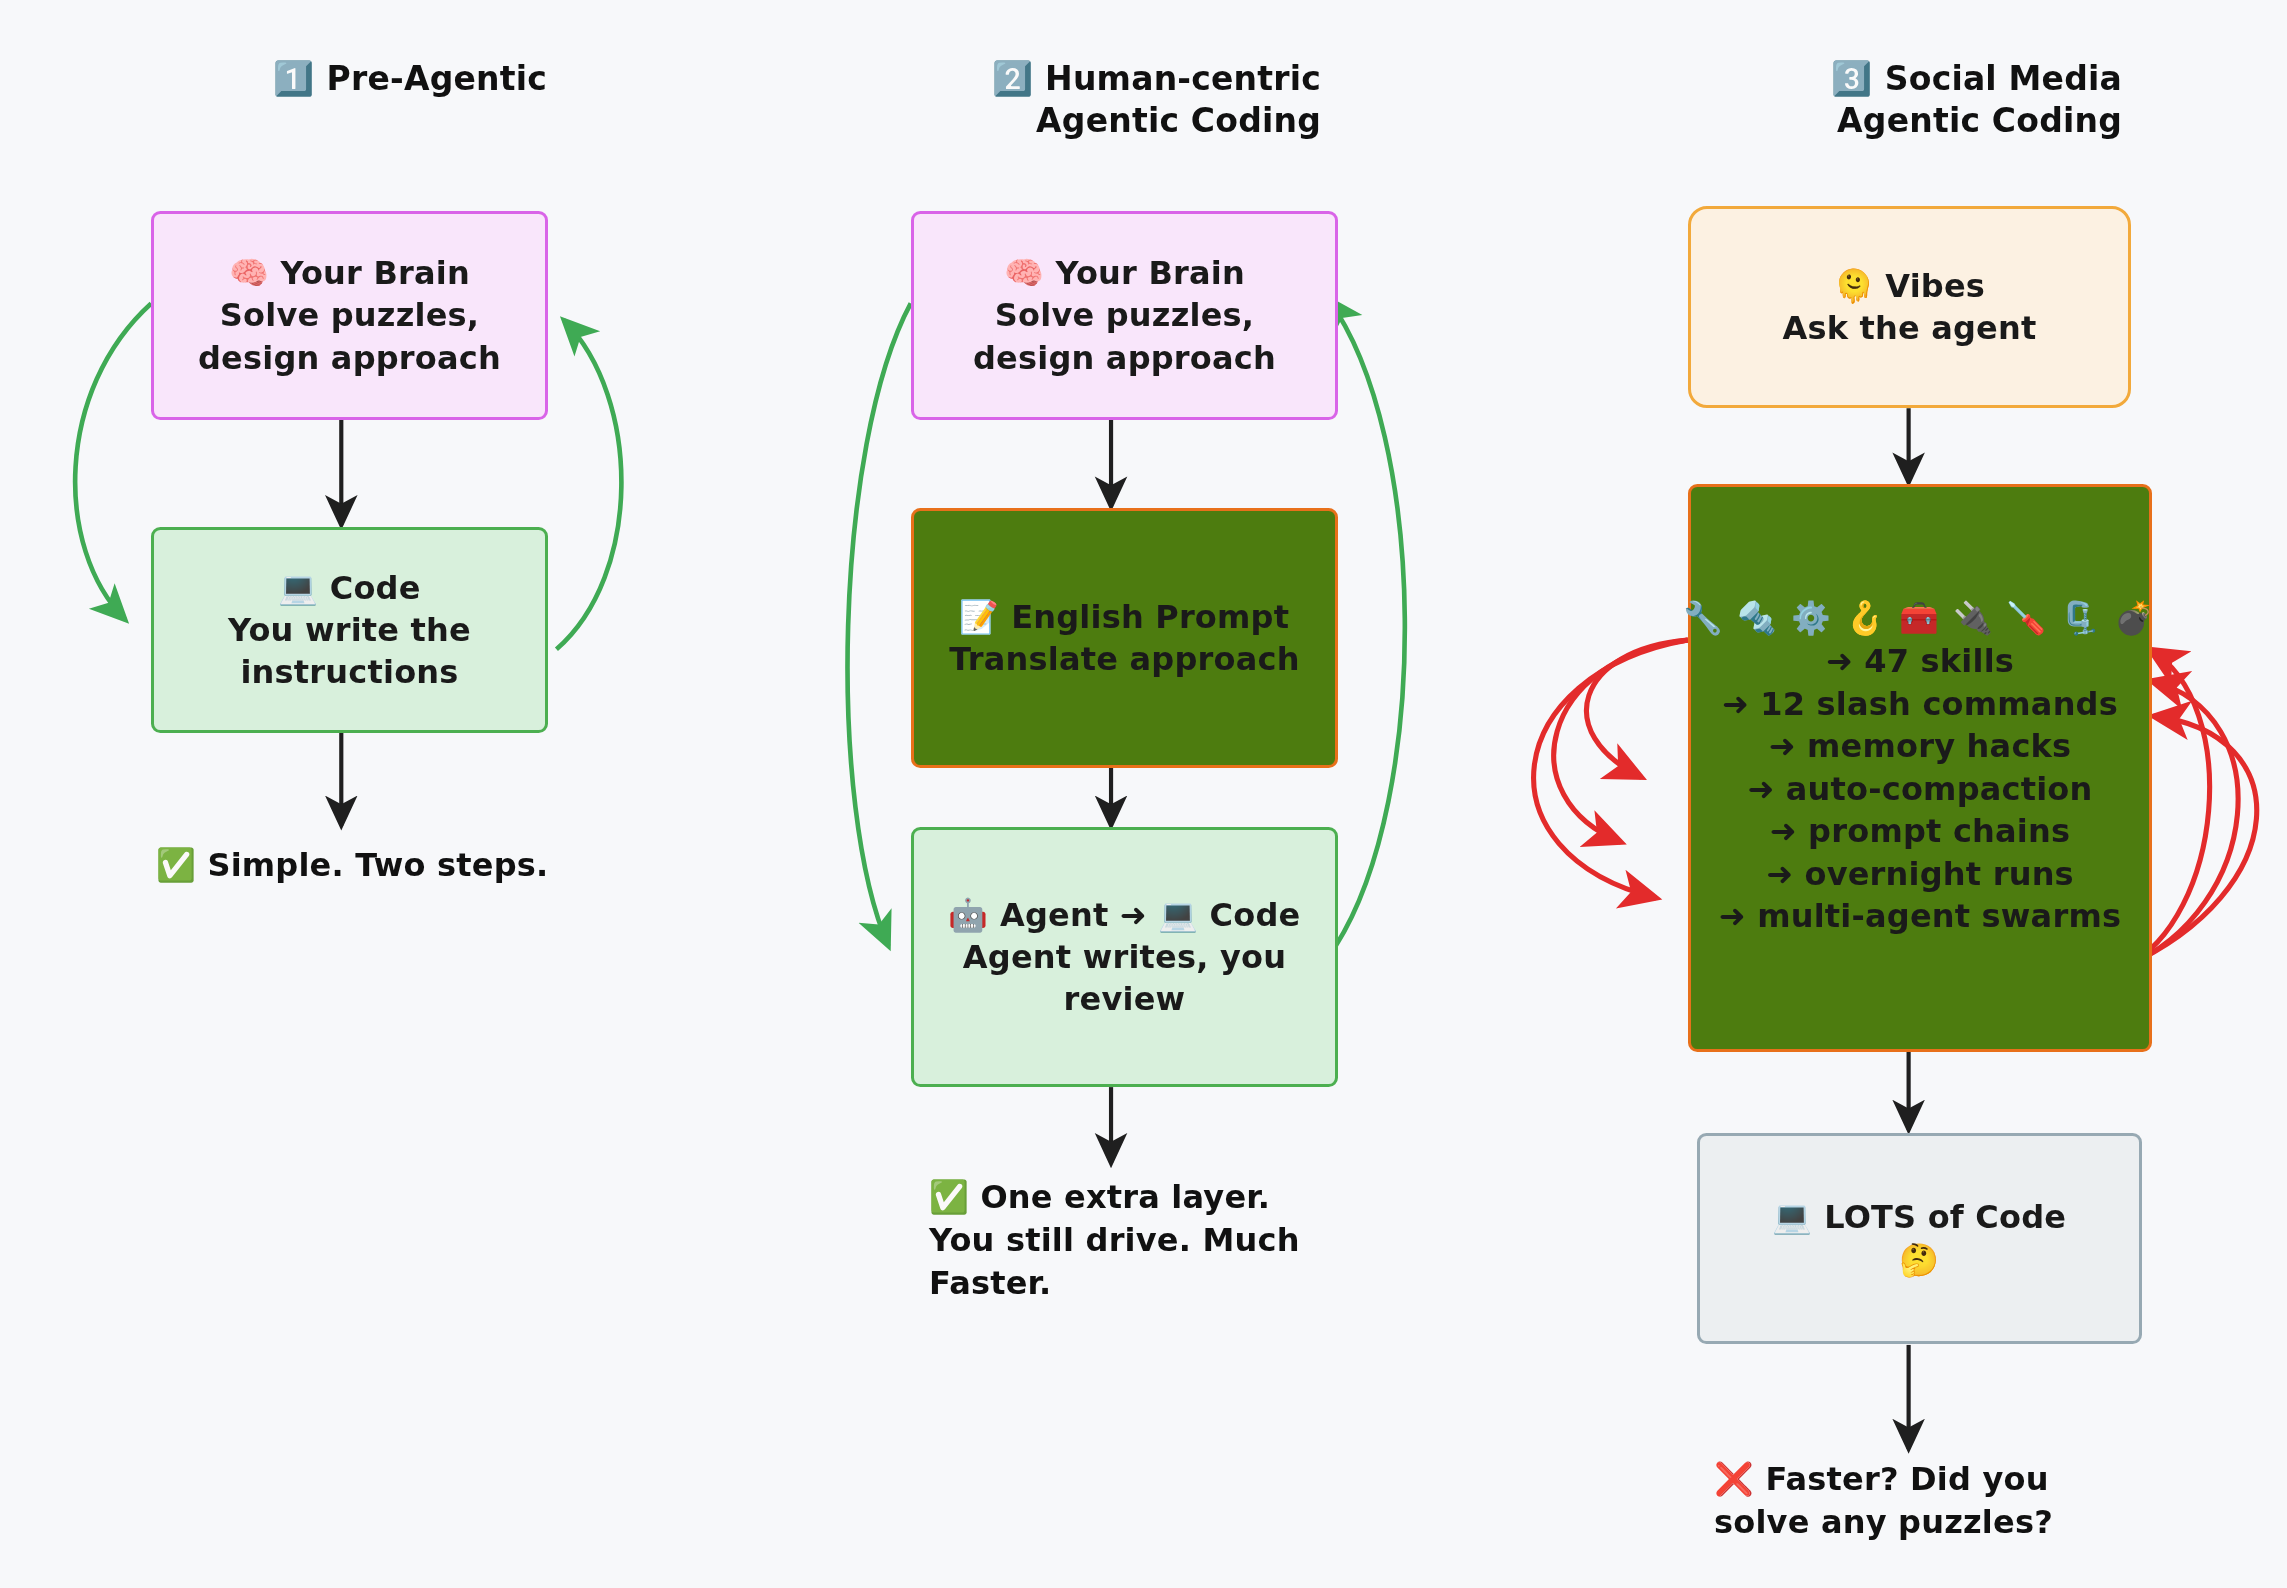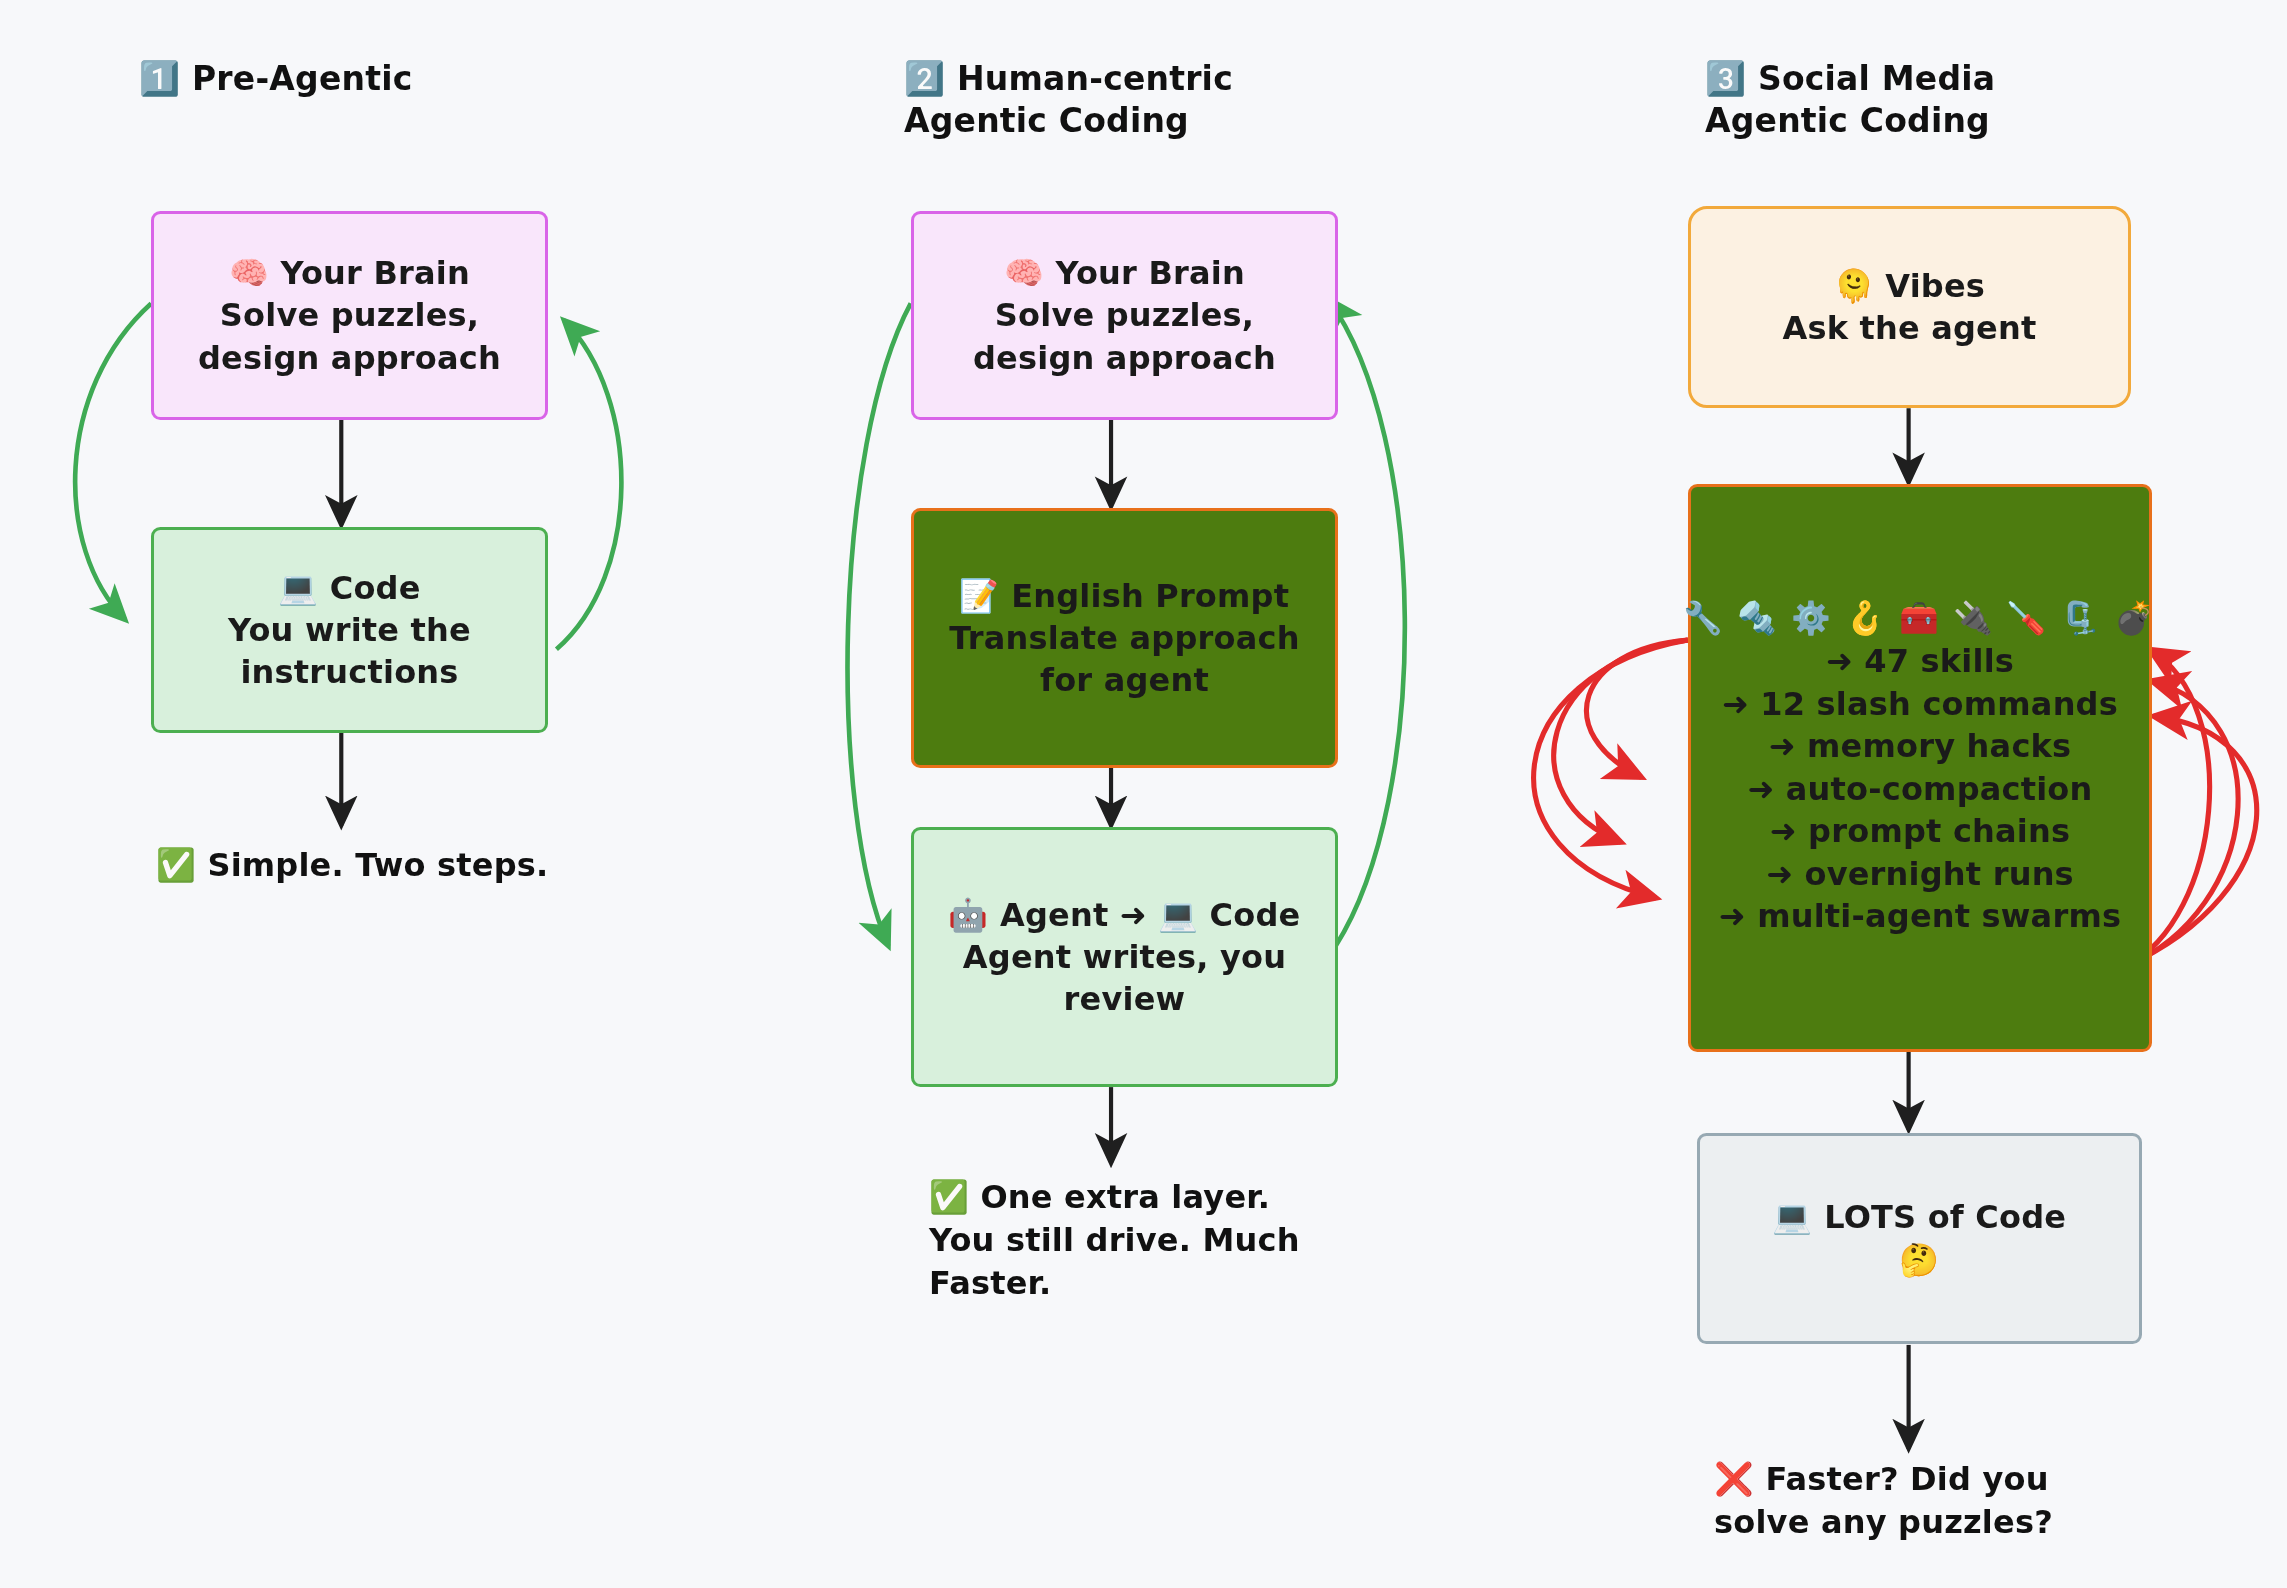--- a/index.html
+++ b/index.html
@@ -33,21 +33,21 @@
   .hand {
     font-family: "DejaVu Sans", sans-serif;
     font-weight: 700;
     letter-spacing: 0.2px;
     -webkit-font-smoothing: antialiased;
   }
 
   
   .col-title {
     position: absolute;
-    text-align: left;
+    text-align: right;
     font-size: 33px;
     line-height: 1.28;
     font-weight: 700;
     color: #111;
     white-space: pre-line;
   }
 
   
   .node {
     position: absolute;
@@ -206,21 +206,20 @@
 
   <div class="node n-pink hand" style="left:911px; top:211px; width:427px; height:209px;">
     <span class="line title-line">🧠 Your Brain</span>
     <span class="line">Solve puzzles,</span>
     <span class="line">design approach</span>
   </div>
 
   <div class="node n-orange hand" style="left:911px; top:508px; width:427px; height:260px;">
     <span class="line title-line">📝 English Prompt</span>
     <span class="line">Translate approach</span>
-    <span class="line">for agent</span>
   </div>
 
   <div class="node n-green hand" style="left:911px; top:827px; width:427px; height:260px;">
     <span class="line title-line">🤖 Agent ➜ 💻 Code</span>
     <span class="line">Agent writes, you</span>
     <span class="line">review</span>
   </div>
 
   <div class="caption hand" style="left:929px; top:1176px; width:399px;">✅ One extra layer. You still drive. Much Faster.</div>
 

